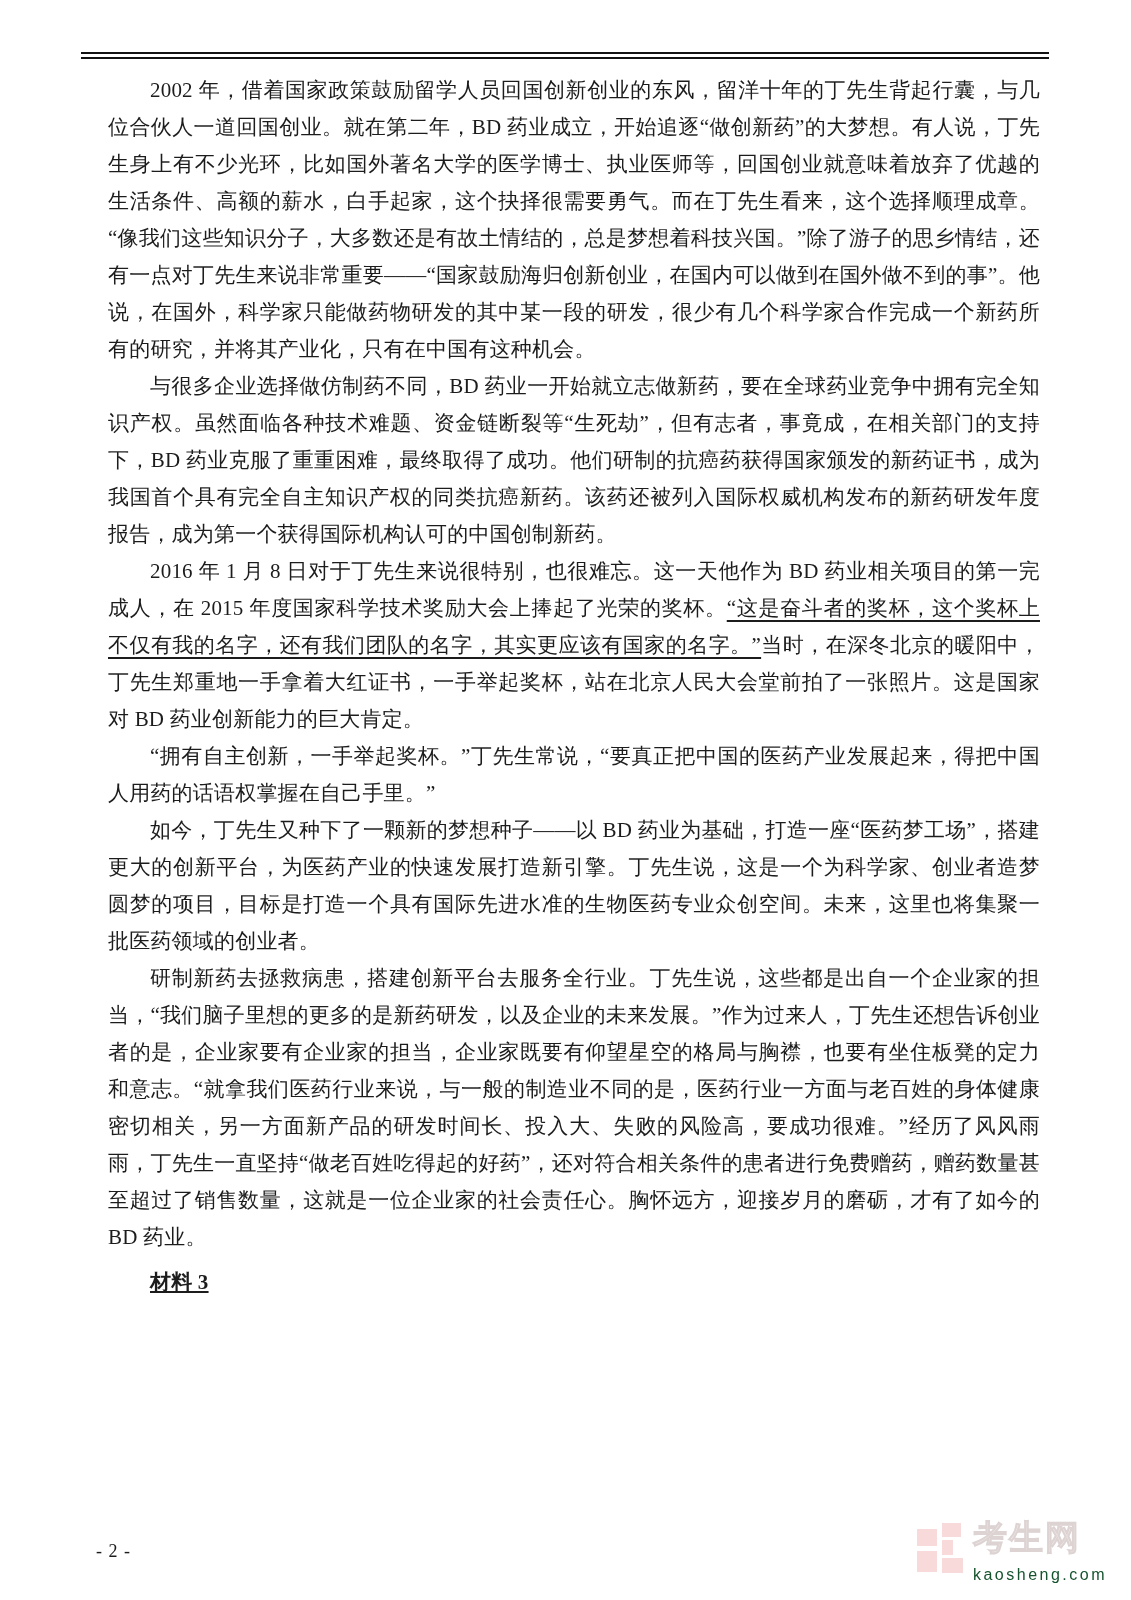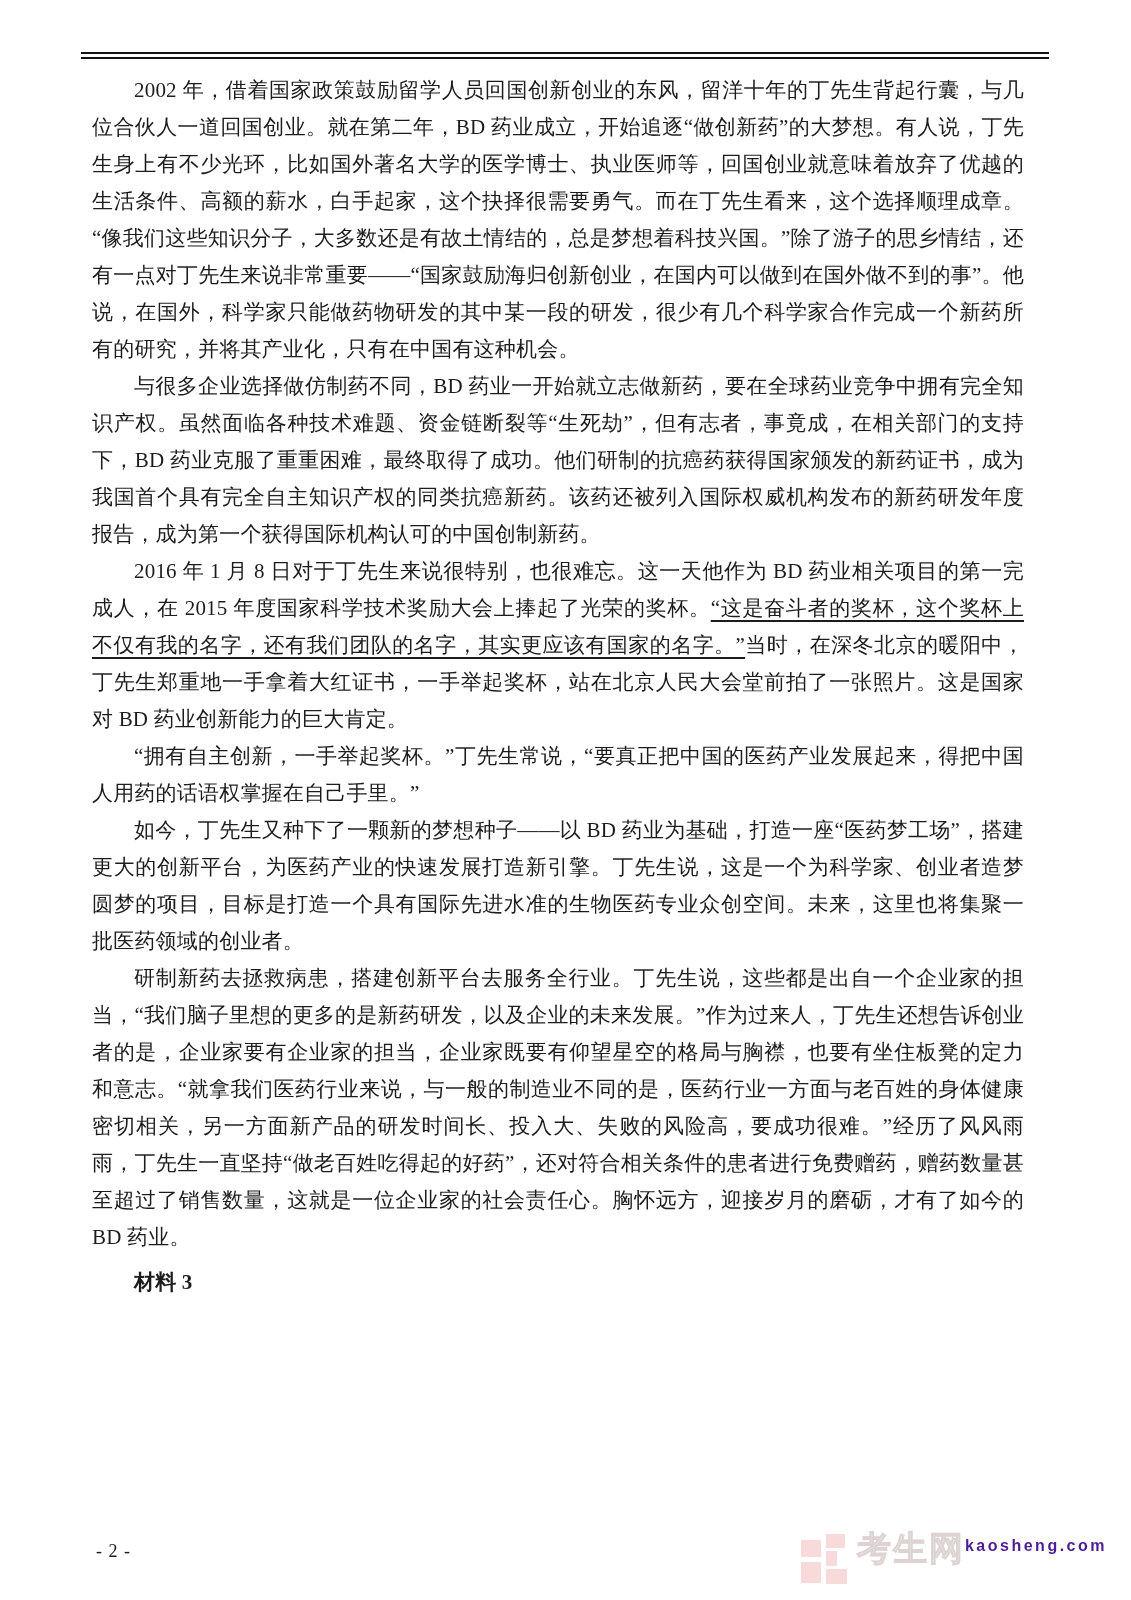--- a/index.html
+++ b/index.html
@@ -23,21 +23,21 @@
     top: 52px;
     left: 81px;
     width: 968px;
     height: 3px;
     border-top: 2px solid #121212;
     border-bottom: 2px solid #121212;
   }
   .content {
     position: absolute;
     top: 72px;
-    left: 92px;
+    left: 108px;
     width: 932px;
     text-align: justify;
     text-justify: inter-ideograph;
     font-size: 21px;
     line-height: 37px;
     letter-spacing: 0.2px;
   }
   .content p {
     margin: 0;
     padding: 0;
@@ -46,20 +46,21 @@
   .content p + p {
   }
   .u {
     text-decoration: underline;
     text-underline-offset: 5px;
     text-decoration-thickness: 1.5px;
   }
   .material-heading {
     margin-top: 8px !important;
     font-weight: bold;
+    text-decoration: underline;
   }
   .page-number {
     position: absolute;
     left: 96px;
     bottom: 38px;
     font-size: 18px;
     letter-spacing: 1px;
     color: #1c1c1c;
   }
   .watermark {
@@ -80,40 +81,40 @@
     position: absolute;
     background: #f9dada;
   }
   .blk1 { left: 0;  top: 6px;  width: 20px; height: 17px; }
   .blk2 { left: 0;  top: 28px; width: 20px; height: 21px; }
   .blk3 { left: 25px; top: 0;   width: 19px; height: 14px; }
   .blk4 { left: 25px; top: 17px; width: 11px; height: 15px; }
   .blk5 { left: 25px; top: 35px; width: 21px; height: 15px; }
   .wm-text-col {
     display: flex;
-    flex-direction: row;
+    flex-direction: column;
     align-items: flex-start;
   }
   .wm-name {
     font-family: "Liberation Sans", "DejaVu Sans", sans-serif;
     font-size: 34px;
     line-height: 34px;
     font-weight: bold;
     color: #f0eaea;
     -webkit-text-stroke: 1px #ddd3d3;
     letter-spacing: 2px;
   }
   .wm-domain {
     font-family: "Liberation Sans", "DejaVu Sans", sans-serif;
     font-size: 16px;
     line-height: 18px;
-    font-weight: bold;
-    color: #4c1d95;
+    font-weight: normal;
+    color: #14532d;
     letter-spacing: 2.5px;
-    margin-top: 6px;
+    margin-top: 12px;
   }
 </style>
 </head>
 <body>
 
 <div class="page">
 
   <div class="header-rule"></div>
 
   <div class="content">

